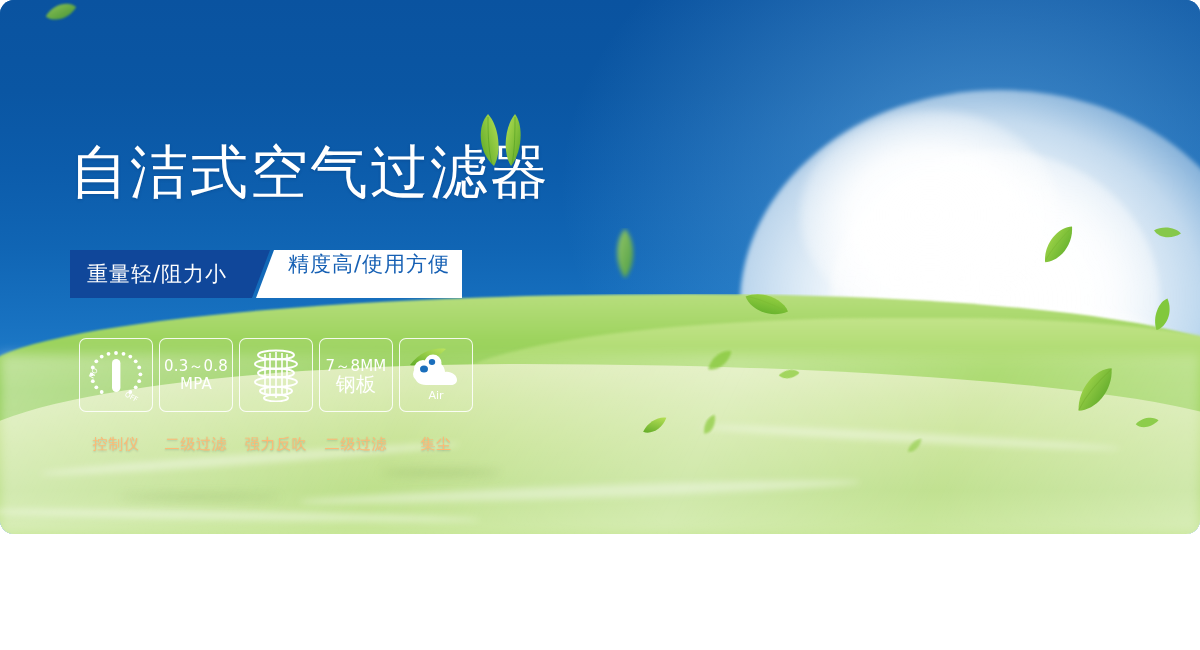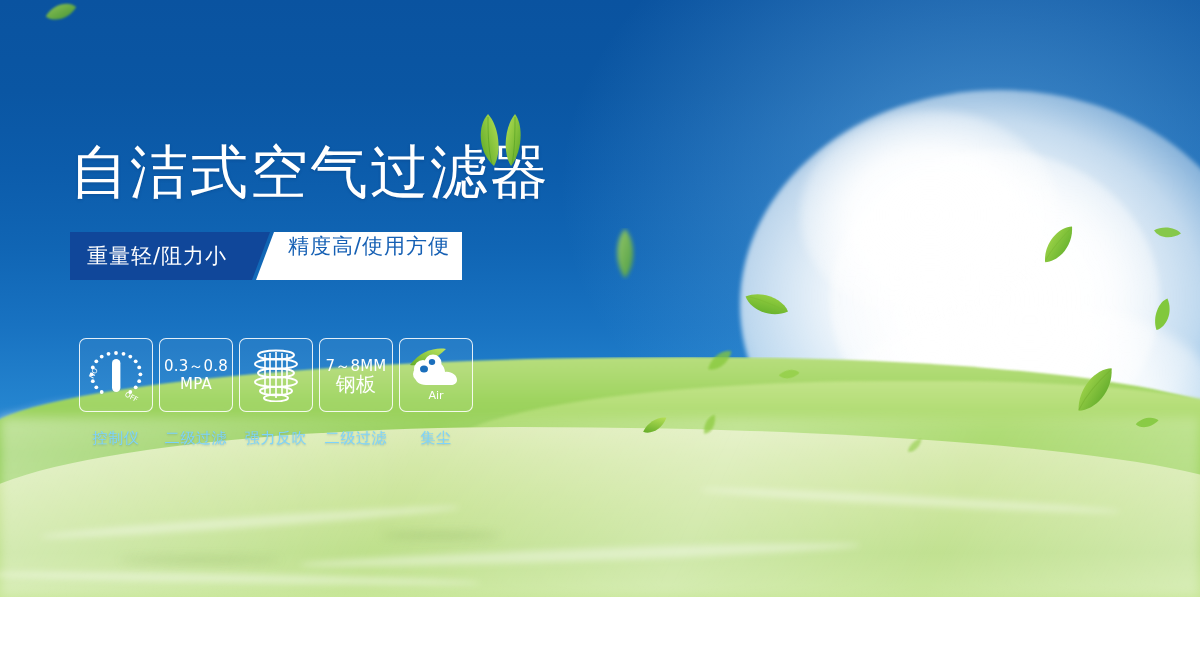--- a/index.html
+++ b/index.html
@@ -1,22 +1,23 @@
 <!DOCTYPE html>
 <html><head>
 <meta charset="utf-8">
 <style>
   html,body{margin:0;padding:0;background:#fff;}
   body{font-family:"Liberation Sans","DejaVu Sans",sans-serif;}
 
   .banner{
     position:relative;
-    width:1200px;height:597px;
+    width:1200px;height:534px;
     overflow:hidden;
     background:#0b57a4;
+    border-radius:14px;
   }
 
   
   .sky{
     position:absolute;left:0;top:0;width:1200px;height:650px;
     background:
       linear-gradient(to bottom,
         #0a53a0 0%,
         #0a56a3 14%,
         #0c5cab 26%,
@@ -135,21 +136,21 @@
     color:#ffffff;font-weight:300;white-space:nowrap;
     font-family:"DejaVu Sans","Liberation Sans",sans-serif;
     text-shadow:0 1px 3px rgba(0,40,90,.25);
   }
 
   
   .sprout{position:absolute;left:466px;top:112px;width:70px;height:56px;}
 
   
   .subbar{
-    position:absolute;left:70px;top:232px;width:392px;height:48px;
+    position:absolute;left:70px;top:250px;width:392px;height:48px;
   }
   .sub-left{
     position:absolute;left:0;top:0;width:200px;height:48px;
     background:#10479a;
     clip-path:polygon(0 0,200px 0,182px 48px,0 48px);
     display:flex;align-items:center;
   }
   .sub-left span{
     color:#ffffff;font-size:21px;letter-spacing:1px;padding-left:17px;
     font-family:"DejaVu Sans","Liberation Sans",sans-serif;font-weight:500;
@@ -177,21 +178,21 @@
     display:flex;align-items:center;justify-content:center;
     background:rgba(255,255,255,.05);
     position:relative;
   }
   .feat-text{
     color:#ffffff;font-size:15px;line-height:18px;letter-spacing:.2px;
     font-family:"DejaVu Sans","Liberation Sans",sans-serif;font-weight:400;
   }
   .feat-text .cn{font-size:20px;}
   .feat-label{
-    margin-top:17px;color:#7dd3fc;font-size:15px;letter-spacing:.6px;white-space:nowrap;
+    margin-top:23px;color:#fdba74;font-size:15px;letter-spacing:.6px;white-space:nowrap;
     font-family:"DejaVu Sans","Liberation Sans",sans-serif;
     text-shadow:0 1px 2px rgba(0,50,100,.22);
   }
   .feat-spacer{width:4px;}
 
   
   .leaf{position:absolute;pointer-events:none;}
 </style>
 </head>
 <body>

